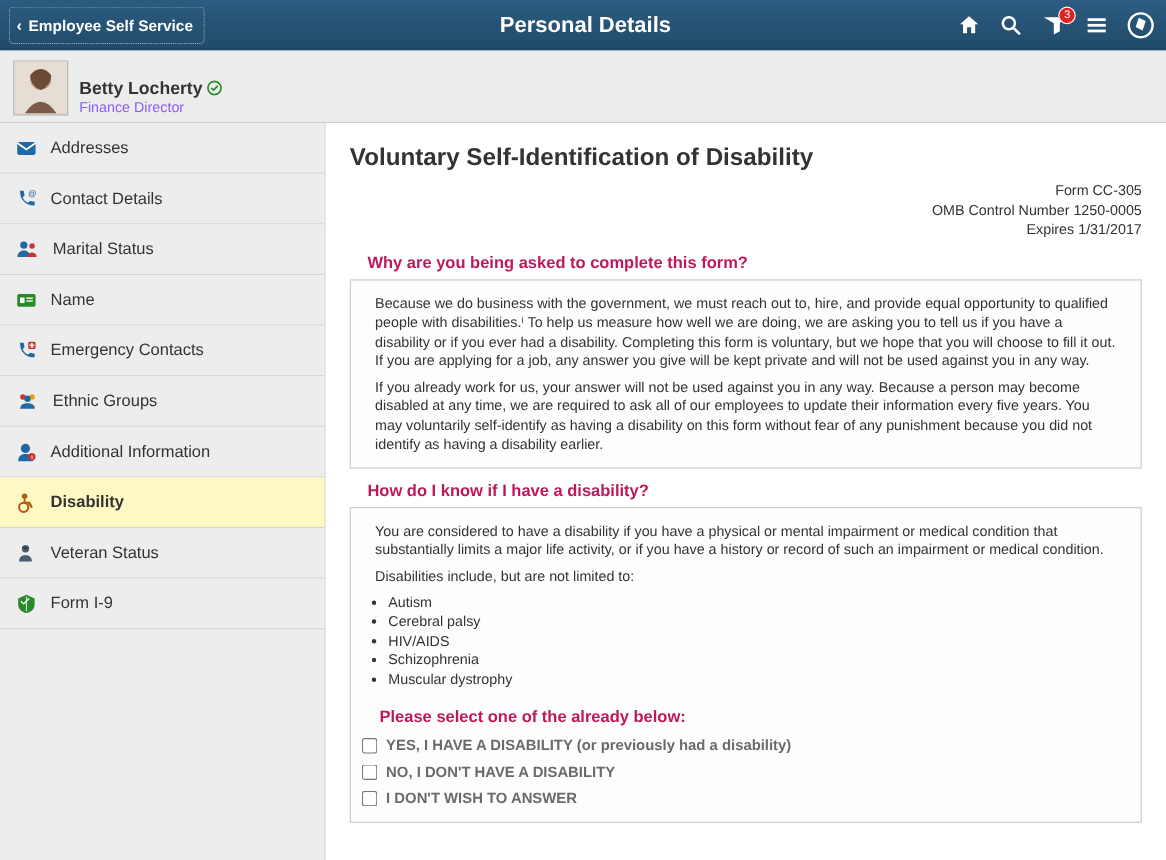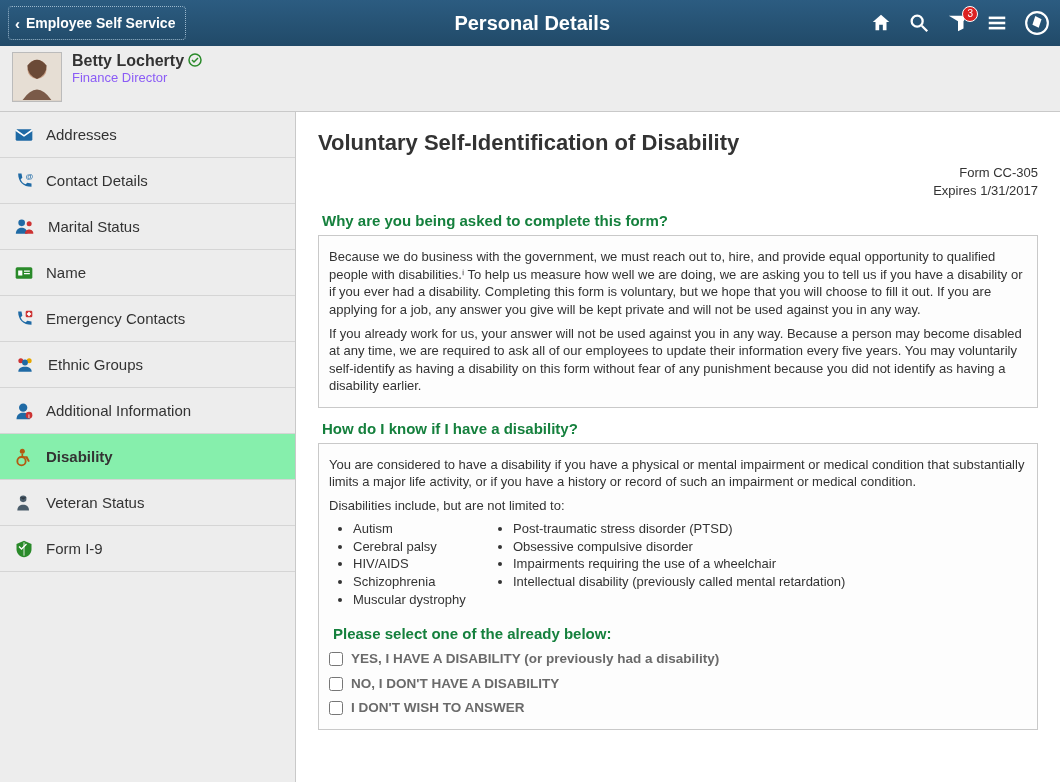--- a/index.html
+++ b/index.html
@@ -48,21 +48,21 @@
   }
   .topbar-icons .icon { cursor: pointer; display:flex; align-items:center; justify-content:center; position:relative;}
   .badge {
     position:absolute; top:-6px; right:-8px;
     background:#d22; color:#fff; border-radius:10px;
     font-size:10px; padding:0 4px; line-height:14px; min-width:14px; text-align:center;
     border:1px solid #fff;
   }
   
   .userstrip {
-    display:flex; align-items:flex-start; gap:10px;
+    display:flex; align-items:flex-end; gap:10px;
     height:66px; padding:6px 12px;
     background:#ededed;
     border-bottom:1px solid #c9c9c9;
   }
   .avatar {
     width:50px; height:50px; border:1px solid #bbb; background:#dcd3c9;
     display:flex; align-items:flex-end; justify-content:center; overflow:hidden;
   }
   .user-name { font-weight:bold; font-size:16px; display:flex; align-items:center; gap:4px;}
   .user-name .dot { color:#2a8a2a; font-size:14px;}
@@ -73,35 +73,35 @@
     width:296px; border-right:1px solid #c9c9c9; background:#ededed;
   }
   .nav-item {
     display:flex; align-items:center; gap:12px;
     height:46px; padding:0 14px;
     border-bottom:1px solid #d5d5d5;
     font-size:15px; cursor:pointer;
     background:#ededed;
   }
   .nav-item.active {
-    background:#86efac; font-weight:bold;
+    background:#fef9c3; font-weight:bold;
   }
   .nav-item svg { flex-shrink:0; }
   
   .main {
     flex:1; background:#fff; padding:18px 22px 30px 22px; overflow:auto;
   }
   .page-head { font-size:22px; font-weight:bold; margin-bottom:8px;}
   .form-meta { text-align:right; font-size:13px; line-height:1.4; margin-bottom:10px;}
-  .section-h { color:#15803d; font-weight:bold; font-size:15px; margin:12px 4px 6px;}
+  .section-h { color:#be185d; font-weight:bold; font-size:15px; margin:12px 16px 6px;}
   .info-box {
     border:1px solid #c9c9c9; background:#fdfdfd;
     padding:6px 10px; font-size:13px; line-height:1.35;
   }
-  .info-box p { margin:6px 0; }
+  .info-box p { margin:6px 12px; }
   .dis-list { margin-top:6px; }
   .dis-columns { display:flex; gap:0; margin-top:4px;}
   .dis-columns ul { list-style:disc; padding-left:24px; }
   .dis-columns .col1 { width:110px;}
   .dis-columns .col2 { width:160px;}
   .dis-columns .col3 { width:200px;}
   .dis-columns .col4 { flex:1;}
   .opts { margin-top:12px;}
   .opt { display:flex; align-items:center; gap:8px; margin:6px 0; color:#6a6a6a; font-weight:bold; font-size:13.5px;}
   .opt input { width:14px; height:14px;}
@@ -257,46 +257,41 @@
           <path d="M6 9l3 3 6-6" fill="none" stroke="#fff" stroke-width="1.5"></path>
         </svg>
       <span>Form I-9</span>
     </div>
   </div>
 
   <div class="main">
     <div class="page-head">Voluntary Self-Identification of Disability</div>
     <div class="form-meta">
       <div>Form CC-305</div>
+      <div>OMB Control Number 1250-0005</div>
       <div>Expires 1/31/2017</div>
     </div>
 
     <div class="section-h">Why are you being asked to complete this form?</div>
     <div class="info-box">
       <p>Because we do business with the government, we must reach out to, hire, and provide equal opportunity to qualified people with disabilities.ⁱ To help us measure how well we are doing, we are asking you to tell us if you have a disability or if you ever had a disability. Completing this form is voluntary, but we hope that you will choose to fill it out. If you are applying for a job, any answer you give will be kept private and will not be used against you in any way.</p>
       <p>If you already work for us, your answer will not be used against you in any way. Because a person may become disabled at any time, we are required to ask all of our employees to update their information every five years. You may voluntarily self-identify as having a disability on this form without fear of any punishment because you did not identify as having a disability earlier.</p>
     </div>
 
     <div class="section-h">How do I know if I have a disability?</div>
     <div class="info-box">
       <p>You are considered to have a disability if you have a physical or mental impairment or medical condition that substantially limits a major life activity, or if you have a history or record of such an impairment or medical condition.</p>
       <p class="dis-list">Disabilities include, but are not limited to:</p>
       <div class="dis-columns">
         <ul class="col2">
           <li>Autism</li>
           <li>Cerebral palsy</li>
           <li>HIV/AIDS</li>
           <li>Schizophrenia</li>
           <li>Muscular dystrophy</li>
-        </ul>
-        <ul class="col4">
-          <li>Post-traumatic stress disorder (PTSD)</li>
-          <li>Obsessive compulsive disorder</li>
-          <li>Impairments requiring the use of a wheelchair</li>
-          <li>Intellectual disability (previously called mental retardation)</li>
         </ul>
       </div>
 
       <div class="section-h opts" style="margin-top:16px;">Please select one of the already below:</div>
       <div class="opt">
         <input type="checkbox" style="">
         <span>YES, I HAVE A DISABILITY (or previously had a disability)</span>
       </div>
       <div class="opt">
         <input type="checkbox" style="">

